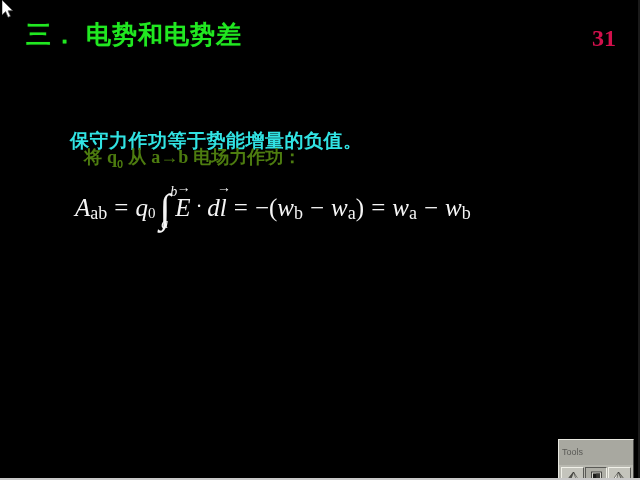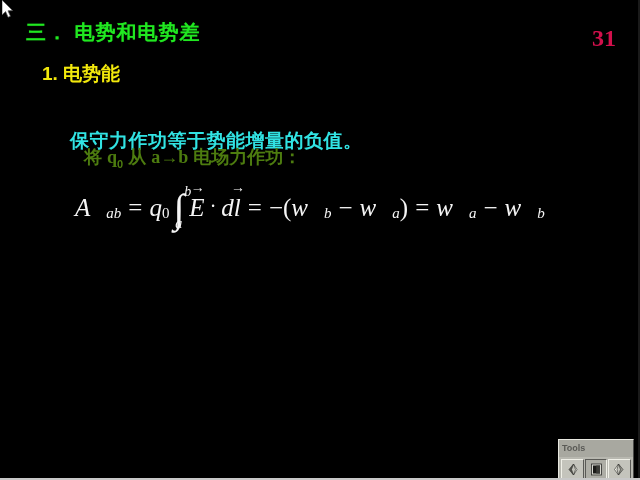--- a/index.html
+++ b/index.html
@@ -53,21 +53,21 @@
   
   .line {
     position: absolute;
     white-space: nowrap;
     line-height: 1;
   }
 
   #title {
     left: 26px;
     top: 22px;
-    font-size: 20px;
+    font-size: 25px;
     font-weight: bold;
     color: #21e821;
     letter-spacing: 1px;
     text-shadow: 0 0 1px #0a5a0a;
   }
 
   #page-number {
     position: absolute;
     right: 24px;
     top: 25px;
@@ -121,26 +121,24 @@
     font-family: "Liberation Serif", serif;
     font-size: 25px;
     white-space: nowrap;
     display: flex;
     align-items: center;
   }
   #equation .it {
     font-style: italic;
   }
   #equation .sub-i {
-    font-style: italic;
-    font-size: 15px;
+    font-size: 18px;
     vertical-align: sub;
     position: relative;
     top: 5px;
-    margin-left: 16px;
   }
   #equation .sub-n {
     font-size: 15px;
     vertical-align: sub;
     position: relative;
     top: 5px;
   }
   #equation .op {
     margin: 0 7px;
   }
@@ -199,27 +197,26 @@
     width: 76px;
     background: #b8b8b0;
     border-top: 1px solid #e8e8e0;
     border-left: 1px solid #e8e8e0;
     border-right: 1px solid #4a4a48;
     border-bottom: 1px solid #4a4a48;
     box-sizing: border-box;
     padding: 0;
   }
   #tools-titlebar {
-    height: 17px;
+    height: 25px;
     background: #a8a8a0;
     display: flex;
     align-items: center;
     padding-left: 3px;
     box-sizing: border-box;
-    font-weight: bold;
   }
   #tools-title-label {
     font-size: 9px;
     font-family: "Liberation Sans", sans-serif;
     color: #5a5a56;
     line-height: 1;
     letter-spacing: 0px;
   }
   #tools-buttons {
     display: flex;
@@ -252,21 +249,20 @@
 </style>
 </head>
 <body>
 
 <div id="slide">
 
   <div class="line" id="title">三．  电势和电势差</div>
 
   <div id="page-number">31</div>
 
-  <div class="line" id="bullet-1">1. 电势能</div>
 
   <div class="line" id="sub-1">保守力作功等于势能增量的负值。</div>
 
   <div class="line" id="sub-2">
     <span>将</span>
     <span class="var">q</span><span class="sub">0</span>
     <span>从</span>
     <span class="var">a</span><span>→</span><span class="var">b</span>
     <span>电场力作功：</span>
   </div>

